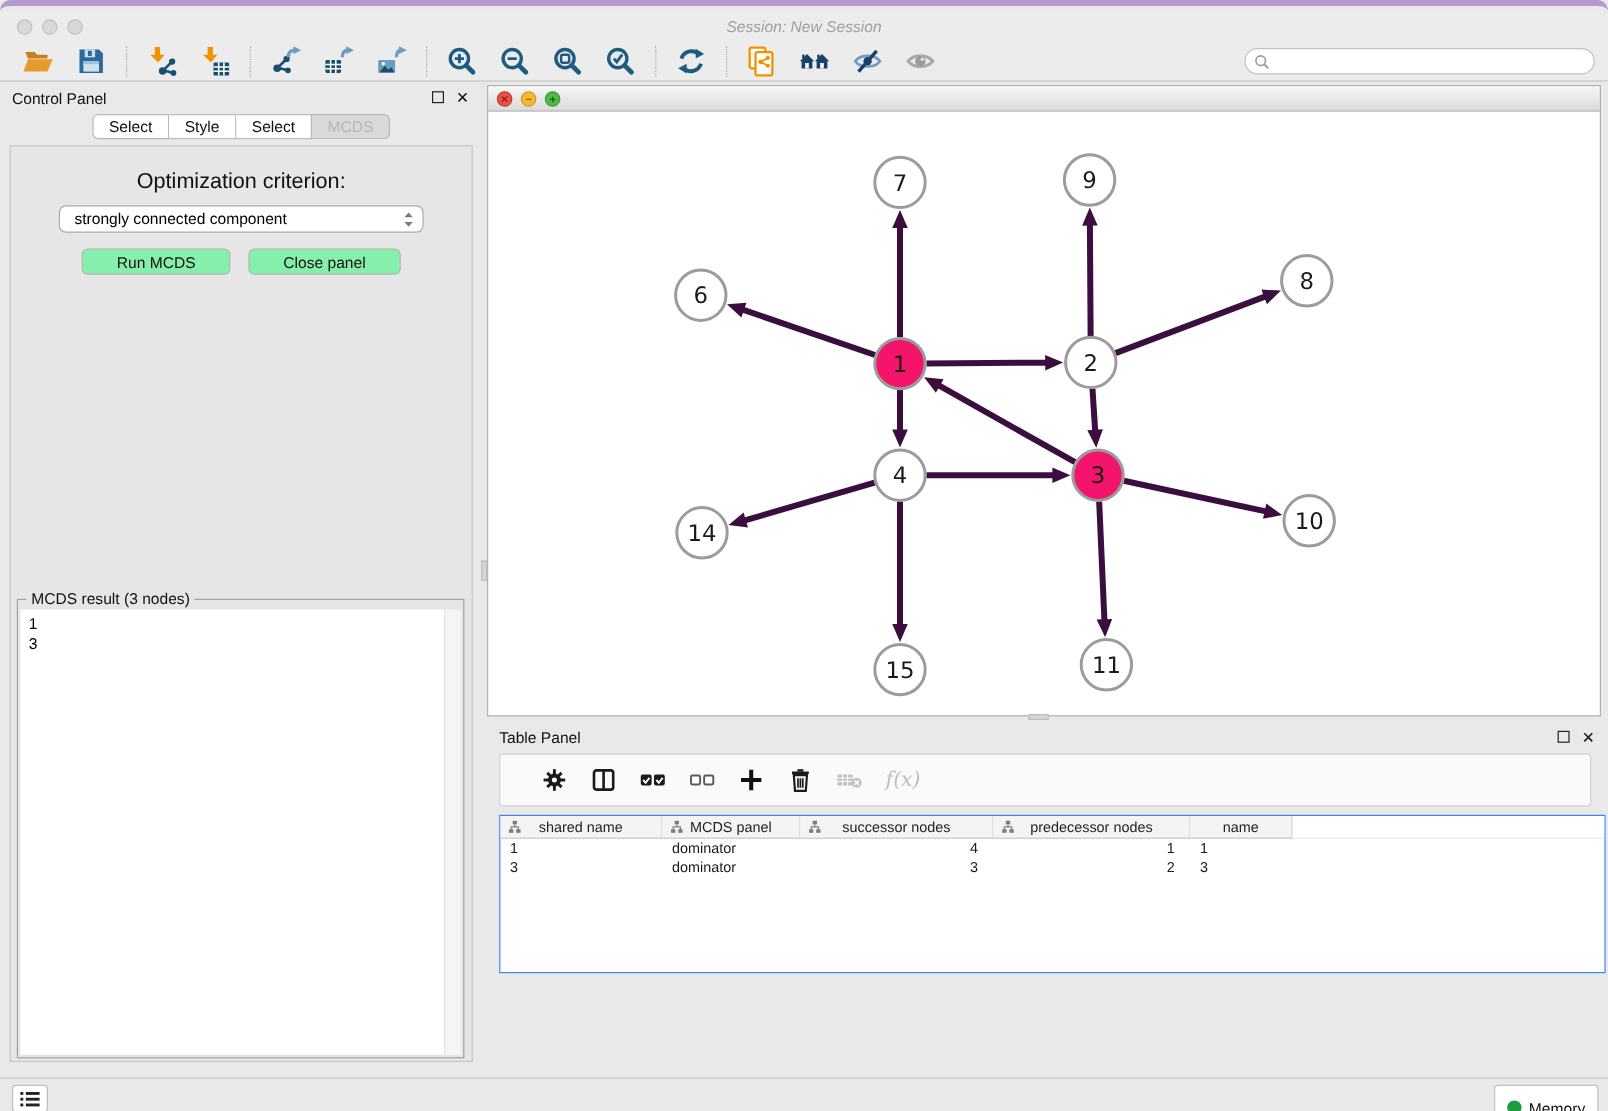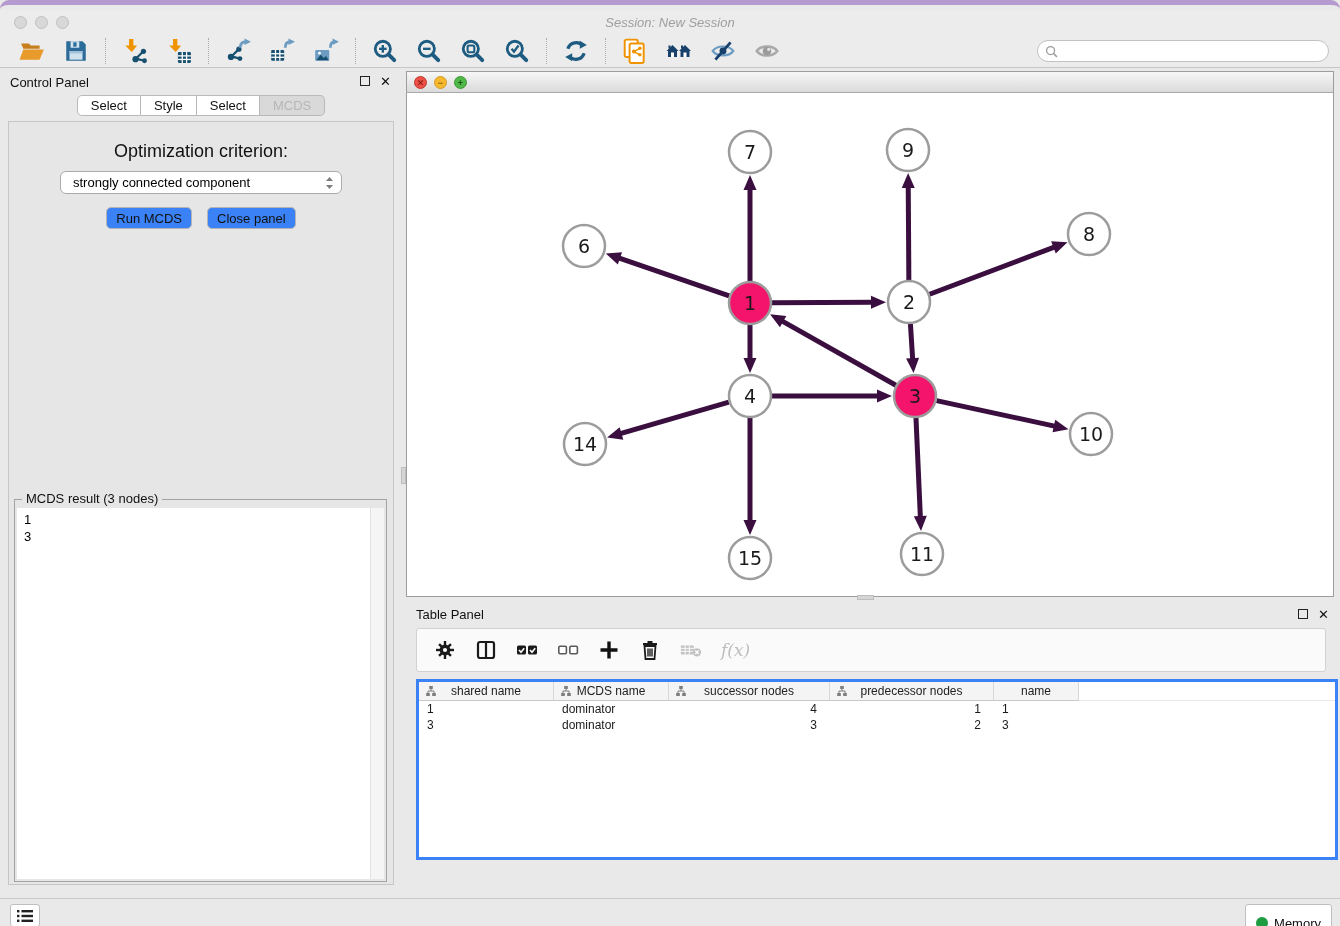--- a/index.html
+++ b/index.html
@@ -29,24 +29,24 @@
   .seg-tab.selected { background:#d9d9d9; color:#b6b6b6; }
 
   
   .control-panel { position:absolute; left:0; top:63px; width:402px; height:819px; }
   .panel-titlebar { height:27px; position:relative; }
   .panel-titlebar .ptitle { position:absolute; left:10px; top:7px; font-size:13px; color:#111; }
   .float-icon { position:absolute; right:32px; top:8px; width:10px; height:10px; border:1.6px solid #222; }
   .close-x { position:absolute; right:11px; top:6px; font-size:13px; font-weight:bold; color:#111; }
   .cp-content { position:absolute; left:8px; right:8px; top:54px; bottom:2px; background:#e6e6e6; border:1px solid #c6c6c6; margin-top:-1px; }
   .opt-label { text-align:center; font-size:18px; margin-top:19px; color:#111; }
-  .dropdown { margin:9px auto 0 auto; width:282px; height:23px; background:#fff; border:1px solid #ababab; border-radius:6px; display:flex; align-items:center; padding:0 6px 0 12px; font-size:13px; }
+  .dropdown { margin:9px auto 0 auto; width:304px; height:23px; background:#fff; border:1px solid #ababab; border-radius:6px; display:flex; align-items:center; padding:0 6px 0 12px; font-size:13px; }
   .dropdown span { flex:1; }
   .btn-row { display:flex; justify-content:center; gap:15px; margin-top:13px; }
-  .pushbtn { background:#3b82f6; border:1px solid #b4b4b4; border-radius:5px; font-size:13px; font-family:inherit; padding:2px 9px; height:22px; color:#111; }
+  .pushbtn { background:#86efac; border:1px solid #b4b4b4; border-radius:5px; font-size:13px; font-family:inherit; padding:2px 28px; height:22px; color:#111; }
   .result-group { position:absolute; left:5px; right:6px; top:377px; bottom:2px; border:1px solid #a3a3a3; }
   .result-legend { position:absolute; top:-9px; left:7px; background:#e6e6e6; padding:0 4px; font-size:13px; color:#111; }
   .result-box { position:absolute; left:2px; right:16px; top:8px; bottom:2px; background:#fff; font-size:13px; line-height:17px; padding:3px 7px; overflow:hidden; }
   .result-track { position:absolute; right:2px; top:8px; bottom:2px; width:14px; background:#f5f5f5; border-left:1px solid #e2e2e2; }
 
   
   .net-window { position:absolute; left:406px; top:66px; width:928px; height:526px; border:1px solid #9d9d9d; background:#fff; }
   .nw-titlebar { height:21px; background:linear-gradient(#f7f7f7,#dadada); border-bottom:1px solid #aaa; position:relative; }
   .nw-traffic { position:absolute; left:7px; top:4px; display:flex; gap:7px; }
   .nwtl { width:13px; height:13px; border-radius:50%; font-size:9px; font-weight:bold; text-align:center; line-height:12px; }
@@ -57,24 +57,24 @@
   .nw-canvas { position:absolute; left:0; right:0; top:22px; bottom:0; background:#fff; }
   .nw-canvas svg { position:absolute; inset:0; }
 
   .grip-v { position:absolute; left:401px; top:462px; width:5px; height:17px; background:#d5d5d5; border:1px solid #bdbdbd; }
   .grip-h { position:absolute; left:857px; top:590px; width:17px; height:5px; background:#d5d5d5; border:1px solid #bdbdbd; }
 
   
   .table-panel { position:absolute; left:406px; top:596px; width:934px; height:294px; }
   .tp-titlebar { height:26px; position:relative; }
   .tp-titlebar .ptitle { position:absolute; left:10px; top:6px; font-size:13px; color:#111; }
-  .tp-toolbar { position:absolute; left:10px; right:14px; top:27px; height:44px; background:#fafafa; border:1px solid #d2d2d2; border-radius:3px; display:flex; align-items:center; padding-left:17px; }
+  .tp-toolbar { position:absolute; left:10px; right:14px; top:27px; height:44px; background:#fafafa; border:1px solid #d2d2d2; border-radius:3px; display:flex; align-items:center; padding-left:34px; }
   .tp-tool { margin-right:19px; display:flex; align-items:center; justify-content:center; width:22px; height:22px; }
   .fx-label { font-family:"DejaVu Serif","Liberation Serif",serif; font-style:italic; font-size:17px; color:#bdbdbd; }
-  .tp-table { position:absolute; left:10px; right:2px; top:78px; height:181px; background:#fff; border:3px solid #3b82f6; overflow:hidden; }
+  .tp-table { position:absolute; left:10px; right:2px; top:78px; height:132px; background:#fff; border:1px solid #3b82f6; overflow:hidden; }
   .thead { display:flex; height:19px; }
   .th { background:#f4f4f4; border-right:1px solid #d8d8d8; border-bottom:1px solid #c9c9c9; font-size:12px; color:#222; display:flex; align-items:center; justify-content:center; position:relative; }
   .th svg { position:absolute; left:6px; top:3px; }
   .th-fill { flex:1; background:#fff; border-bottom:1px solid #e8e8e8; }
   .tr { display:flex; height:16px; }
   .td { font-size:12px; color:#1a1a1a; line-height:16px; white-space:nowrap; overflow:hidden; }
   .td.al { padding-left:8px; text-align:left; }
   .td.ar { padding-right:13px; text-align:right; }
   .tp-tabs { position:absolute; left:0; right:0; bottom:3px; display:flex; justify-content:center; }
 
@@ -467,21 +467,21 @@
           </div>
           <div class="th" style="width: 115px;">
             <svg width="12" height="12" viewBox="0 0 12 12">
               <g fill="none" stroke="#7d7d7d" stroke-width="1">
                 <path d="M6 4 V6 M3 8 V6 H9 V8"></path>
               </g>
               <rect x="4.2" y="1" width="3.6" height="3" fill="#7d7d7d"></rect>
               <rect x="1.2" y="8" width="3.6" height="3" fill="#7d7d7d"></rect>
               <rect x="7.2" y="8" width="3.6" height="3" fill="#7d7d7d"></rect>
             </svg>
-            <span>MCDS name</span>
+            <span>MCDS panel</span>
           </div>
           <div class="th" style="width: 161px;">
             <svg width="12" height="12" viewBox="0 0 12 12">
               <g fill="none" stroke="#7d7d7d" stroke-width="1">
                 <path d="M6 4 V6 M3 8 V6 H9 V8"></path>
               </g>
               <rect x="4.2" y="1" width="3.6" height="3" fill="#7d7d7d"></rect>
               <rect x="1.2" y="8" width="3.6" height="3" fill="#7d7d7d"></rect>
               <rect x="7.2" y="8" width="3.6" height="3" fill="#7d7d7d"></rect>
             </svg>

